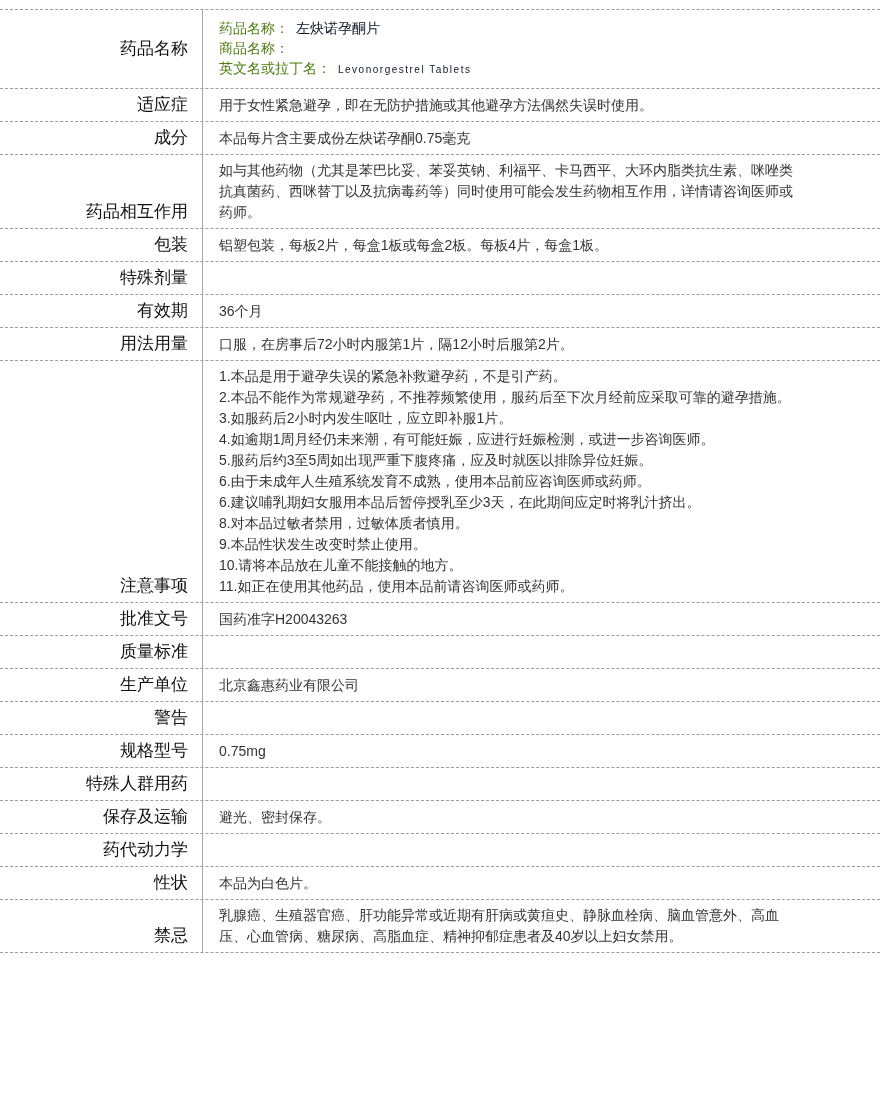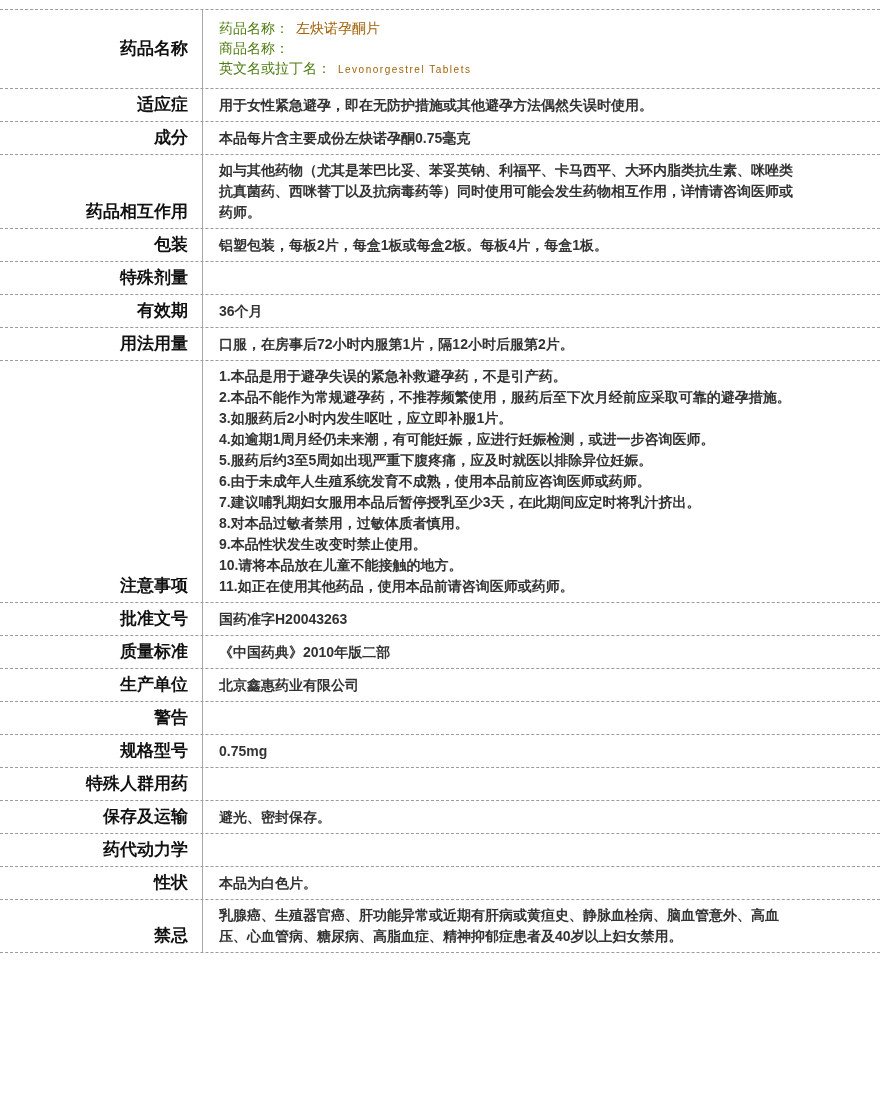--- a/index.html
+++ b/index.html
@@ -35,21 +35,21 @@
     justify-content: flex-end;
     align-items: center;
     padding: 5px 14px 5px 0;
   }
   .row.top-align .label-cell {
     align-items: flex-end;
     padding-top: 6px;
   }
   .row-label {
     font-size: 17px;
-    font-weight: bold;
+    font-weight: normal;
     color: #111111;
     line-height: 22px;
     white-space: nowrap;
   }
   .content-cell {
     flex: 1 1 auto;
     box-sizing: border-box;
     padding: 5px 75px 5px 16px;
     font-size: 14px;
     color: #333333;
@@ -66,31 +66,30 @@
     padding-bottom: 8px;
   }
   .field-line {
     line-height: 20px;
     white-space: nowrap;
   }
   .sub-label {
     color: #4d7c0f;
   }
   .field-value {
-    color: #a16207;
+    color: #0f172a;
     margin-left: 7px;
   }
   .field-value.latin {
     letter-spacing: 1.5px;
     font-size: 10px;
     text-align: right;
   }
   .text-line, .list-line {
     line-height: 21px;
-    font-weight: bold;
   }
 </style>
 </head>
 <body>
 
 <div class="sheet">
   <div class="drug-table" id="drug-table">
   <div class="row name-row">
     <div class="label-cell">
       <span class="row-label">药品名称</span>
@@ -167,44 +166,41 @@
     <div class="label-cell">
       <span class="row-label">注意事项</span>
     </div>
     <div class="content-cell">
           <div class="list-line">1.本品是用于避孕失误的紧急补救避孕药，不是引产药。</div>
           <div class="list-line">2.本品不能作为常规避孕药，不推荐频繁使用，服药后至下次月经前应采取可靠的避孕措施。</div>
           <div class="list-line">3.如服药后2小时内发生呕吐，应立即补服1片。</div>
           <div class="list-line">4.如逾期1周月经仍未来潮，有可能妊娠，应进行妊娠检测，或进一步咨询医师。</div>
           <div class="list-line">5.服药后约3至5周如出现严重下腹疼痛，应及时就医以排除异位妊娠。</div>
           <div class="list-line">6.由于未成年人生殖系统发育不成熟，使用本品前应咨询医师或药师。</div>
-          <div class="list-line">7.建议哺乳期妇女服用本品后暂停授乳至少3天，在此期间应定时将乳汁挤出。</div>
+          <div class="list-line">6.建议哺乳期妇女服用本品后暂停授乳至少3天，在此期间应定时将乳汁挤出。</div>
           <div class="list-line">8.对本品过敏者禁用，过敏体质者慎用。</div>
           <div class="list-line">9.本品性状发生改变时禁止使用。</div>
           <div class="list-line">10.请将本品放在儿童不能接触的地方。</div>
           <div class="list-line">11.如正在使用其他药品，使用本品前请咨询医师或药师。</div>
         </div>
   </div>
 
   <div class="row">
     <div class="label-cell">
       <span class="row-label">批准文号</span>
     </div>
     <div class="content-cell">
           <div class="text-line">国药准字H20043263</div>
         </div>
   </div>
 
   <div class="row">
     <div class="label-cell">
       <span class="row-label">质量标准</span>
     </div>
-    <div class="content-cell">
-          <div class="text-line">《中国药典》2010年版二部</div>
-        </div>
   </div>
 
   <div class="row">
     <div class="label-cell">
       <span class="row-label">生产单位</span>
     </div>
     <div class="content-cell">
           <div class="text-line">北京鑫惠药业有限公司</div>
         </div>
   </div>

